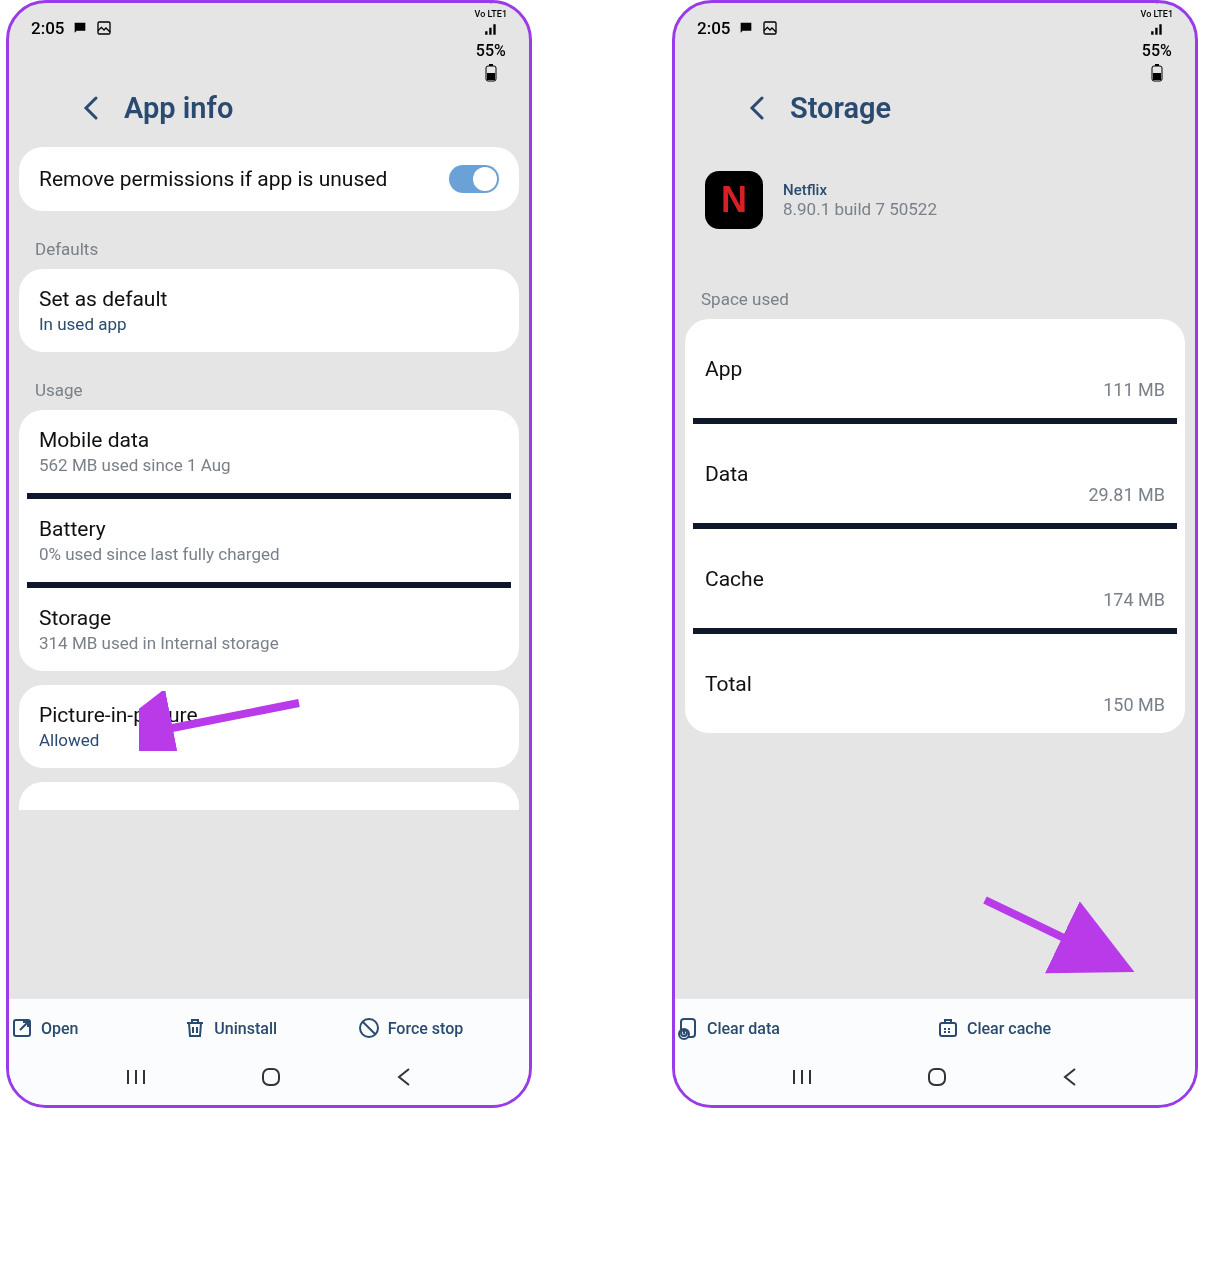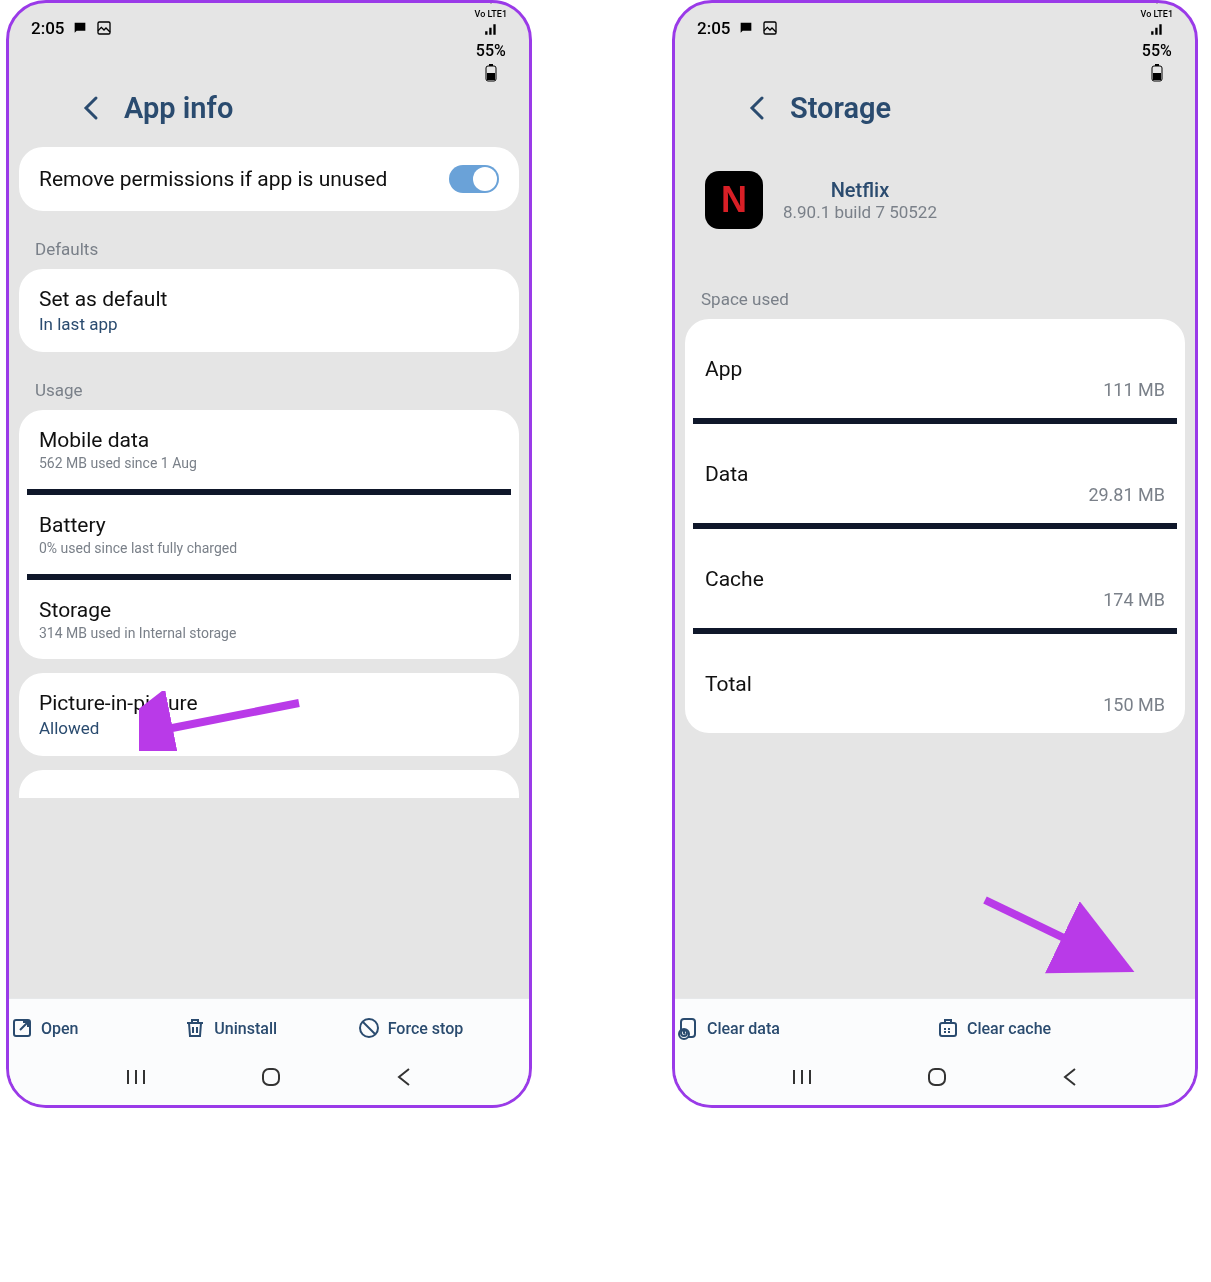--- a/index.html
+++ b/index.html
@@ -60,21 +60,21 @@
     border-radius: 24px;
     margin-bottom: 8px;
   }
   .row {
     padding: 18px 20px;
     position: relative;
   }
   .row + .row { border-top: 6px solid #0f172a; margin: 0 8px; padding-left:12px; padding-right:12px;}
   .row-flex { display: flex; justify-content: space-between; align-items: center; text-align: right; }
   .row-title { font-size: 21px; color: #111; font-weight: 400; }
-  .row-sub { font-size: 14px; color: #7a8089; margin-top: 3px; }
+  .row-sub { font-size: 17px; color: #7a8089; margin-top: 3px; }
   .row-sub-blue { font-size: 17px; color: #2a4b6f; margin-top: 3px; }
   .row-value { font-size: 18px; color: #7a8089; margin-top: 42px; }
   .section-label {
     font-size: 17px;
     color: #7a8089;
     padding: 20px 16px 10px 16px;
   }
   .toggle {
     width: 50px; height: 28px; border-radius: 14px;
     background: #6aa2d8; position: relative; cursor: pointer;
@@ -86,21 +86,21 @@
   .app-header {
     display: flex; align-items: center; gap: 20px;
     padding: 24px 20px 40px 20px;
   }
   .app-icon {
     width: 58px; height: 58px; border-radius: 14px;
     background: #000; display: flex; align-items: center; justify-content: center;
     color: #d81f26; font-weight: 900; font-size: 36px;
     font-family: Arial, sans-serif;
   }
-  .app-name { font-size: 20px; color: #2a4b6f; font-weight: 500; text-align: center; }
+  .app-name { font-size: 15px; color: #2a4b6f; font-weight: 500; }
   .app-version { font-size: 17px; color: #7a8089; }
   .bottom-actions {
     display: flex; justify-content: space-around;
     padding: 16px 0 8px 0;
     background: #fbfcfd;
     border-top: 1px solid #e6e8ea;
   }
   .action-btn {
     display: flex; align-items: center;
     gap: 6px; cursor: pointer; flex: 1;
@@ -185,21 +185,21 @@
       <div class="row row-flex">
         <span class="row-title" style="max-width:360px;">Remove permissions if app is unused</span>
         <div class="toggle"></div>
       </div>
     </div>
 
     <div class="section-label">Defaults</div>
     <div class="card">
       <div class="row">
         <div class="row-title">Set as default</div>
-        <div class="row-sub-blue">In last app</div>
+        <div class="row-sub-blue">In used app</div>
       </div>
     </div>
 
     <div class="section-label">Usage</div>
     <div class="card">
       <div class="row">
         <div class="row-title">Mobile data</div>
         <div class="row-sub">562 MB used since 1 Aug</div>
       </div>
       <div class="row">

